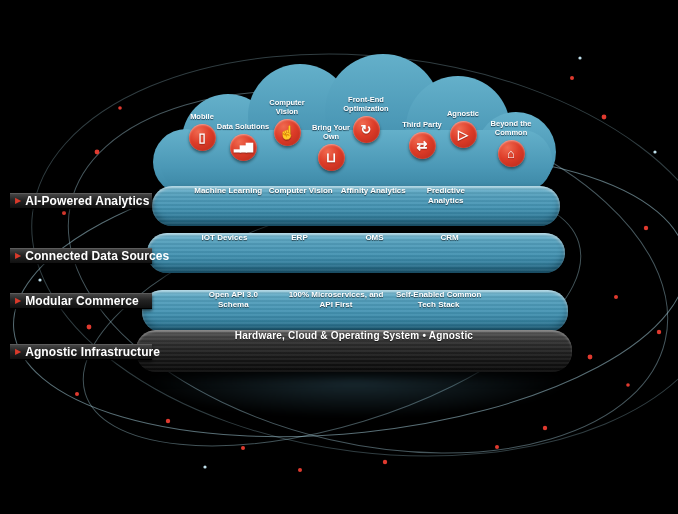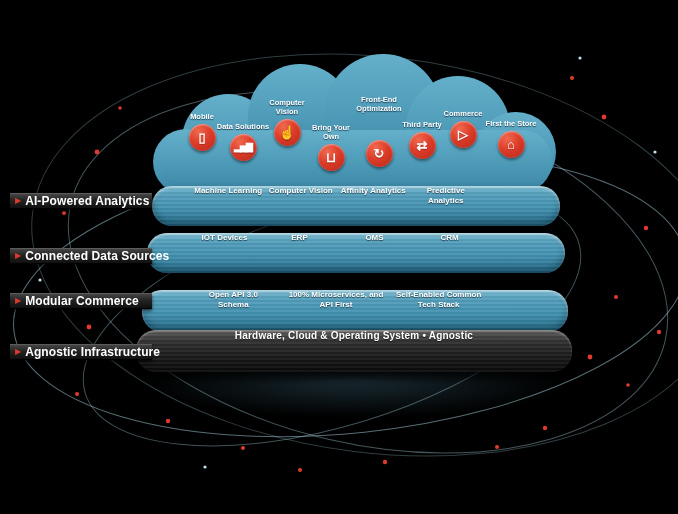--- a/index.html
+++ b/index.html
@@ -198,38 +198,38 @@
     <div class="icon-circle">
         <span class="glyph">☝</span>
       </div>
   </div>
   <div class="icon-group" style="left:303px;top:124px;">
     <div class="icon-label">Bring Your Own</div>
     <div class="icon-circle">
         <span class="glyph">⊔</span>
       </div>
   </div>
-  <div class="icon-group" style="left:351px;top:96px;gap:24px;">
+  <div class="icon-group" style="left:338px;top:96px;">
     <div class="icon-label">Front-End Optimization</div>
     <div class="icon-circle">
         <span class="glyph">↻</span>
       </div>
   </div>
   <div class="icon-group" style="left:394px;top:121px;">
     <div class="icon-label">Third Party</div>
     <div class="icon-circle">
         <span class="glyph">⇄</span>
       </div>
   </div>
   <div class="icon-group" style="left:435px;top:110px;">
-    <div class="icon-label">Commerce</div>
+    <div class="icon-label">Agnostic</div>
     <div class="icon-circle">
         <span class="glyph">▷</span>
       </div>
   </div>
   <div class="icon-group" style="left:483px;top:120px;">
-    <div class="icon-label">First the Store</div>
+    <div class="icon-label">Beyond the Common</div>
     <div class="icon-circle">
         <span class="glyph">⌂</span>
       </div>
   </div>
 
 </div>
 
 </body></html>

